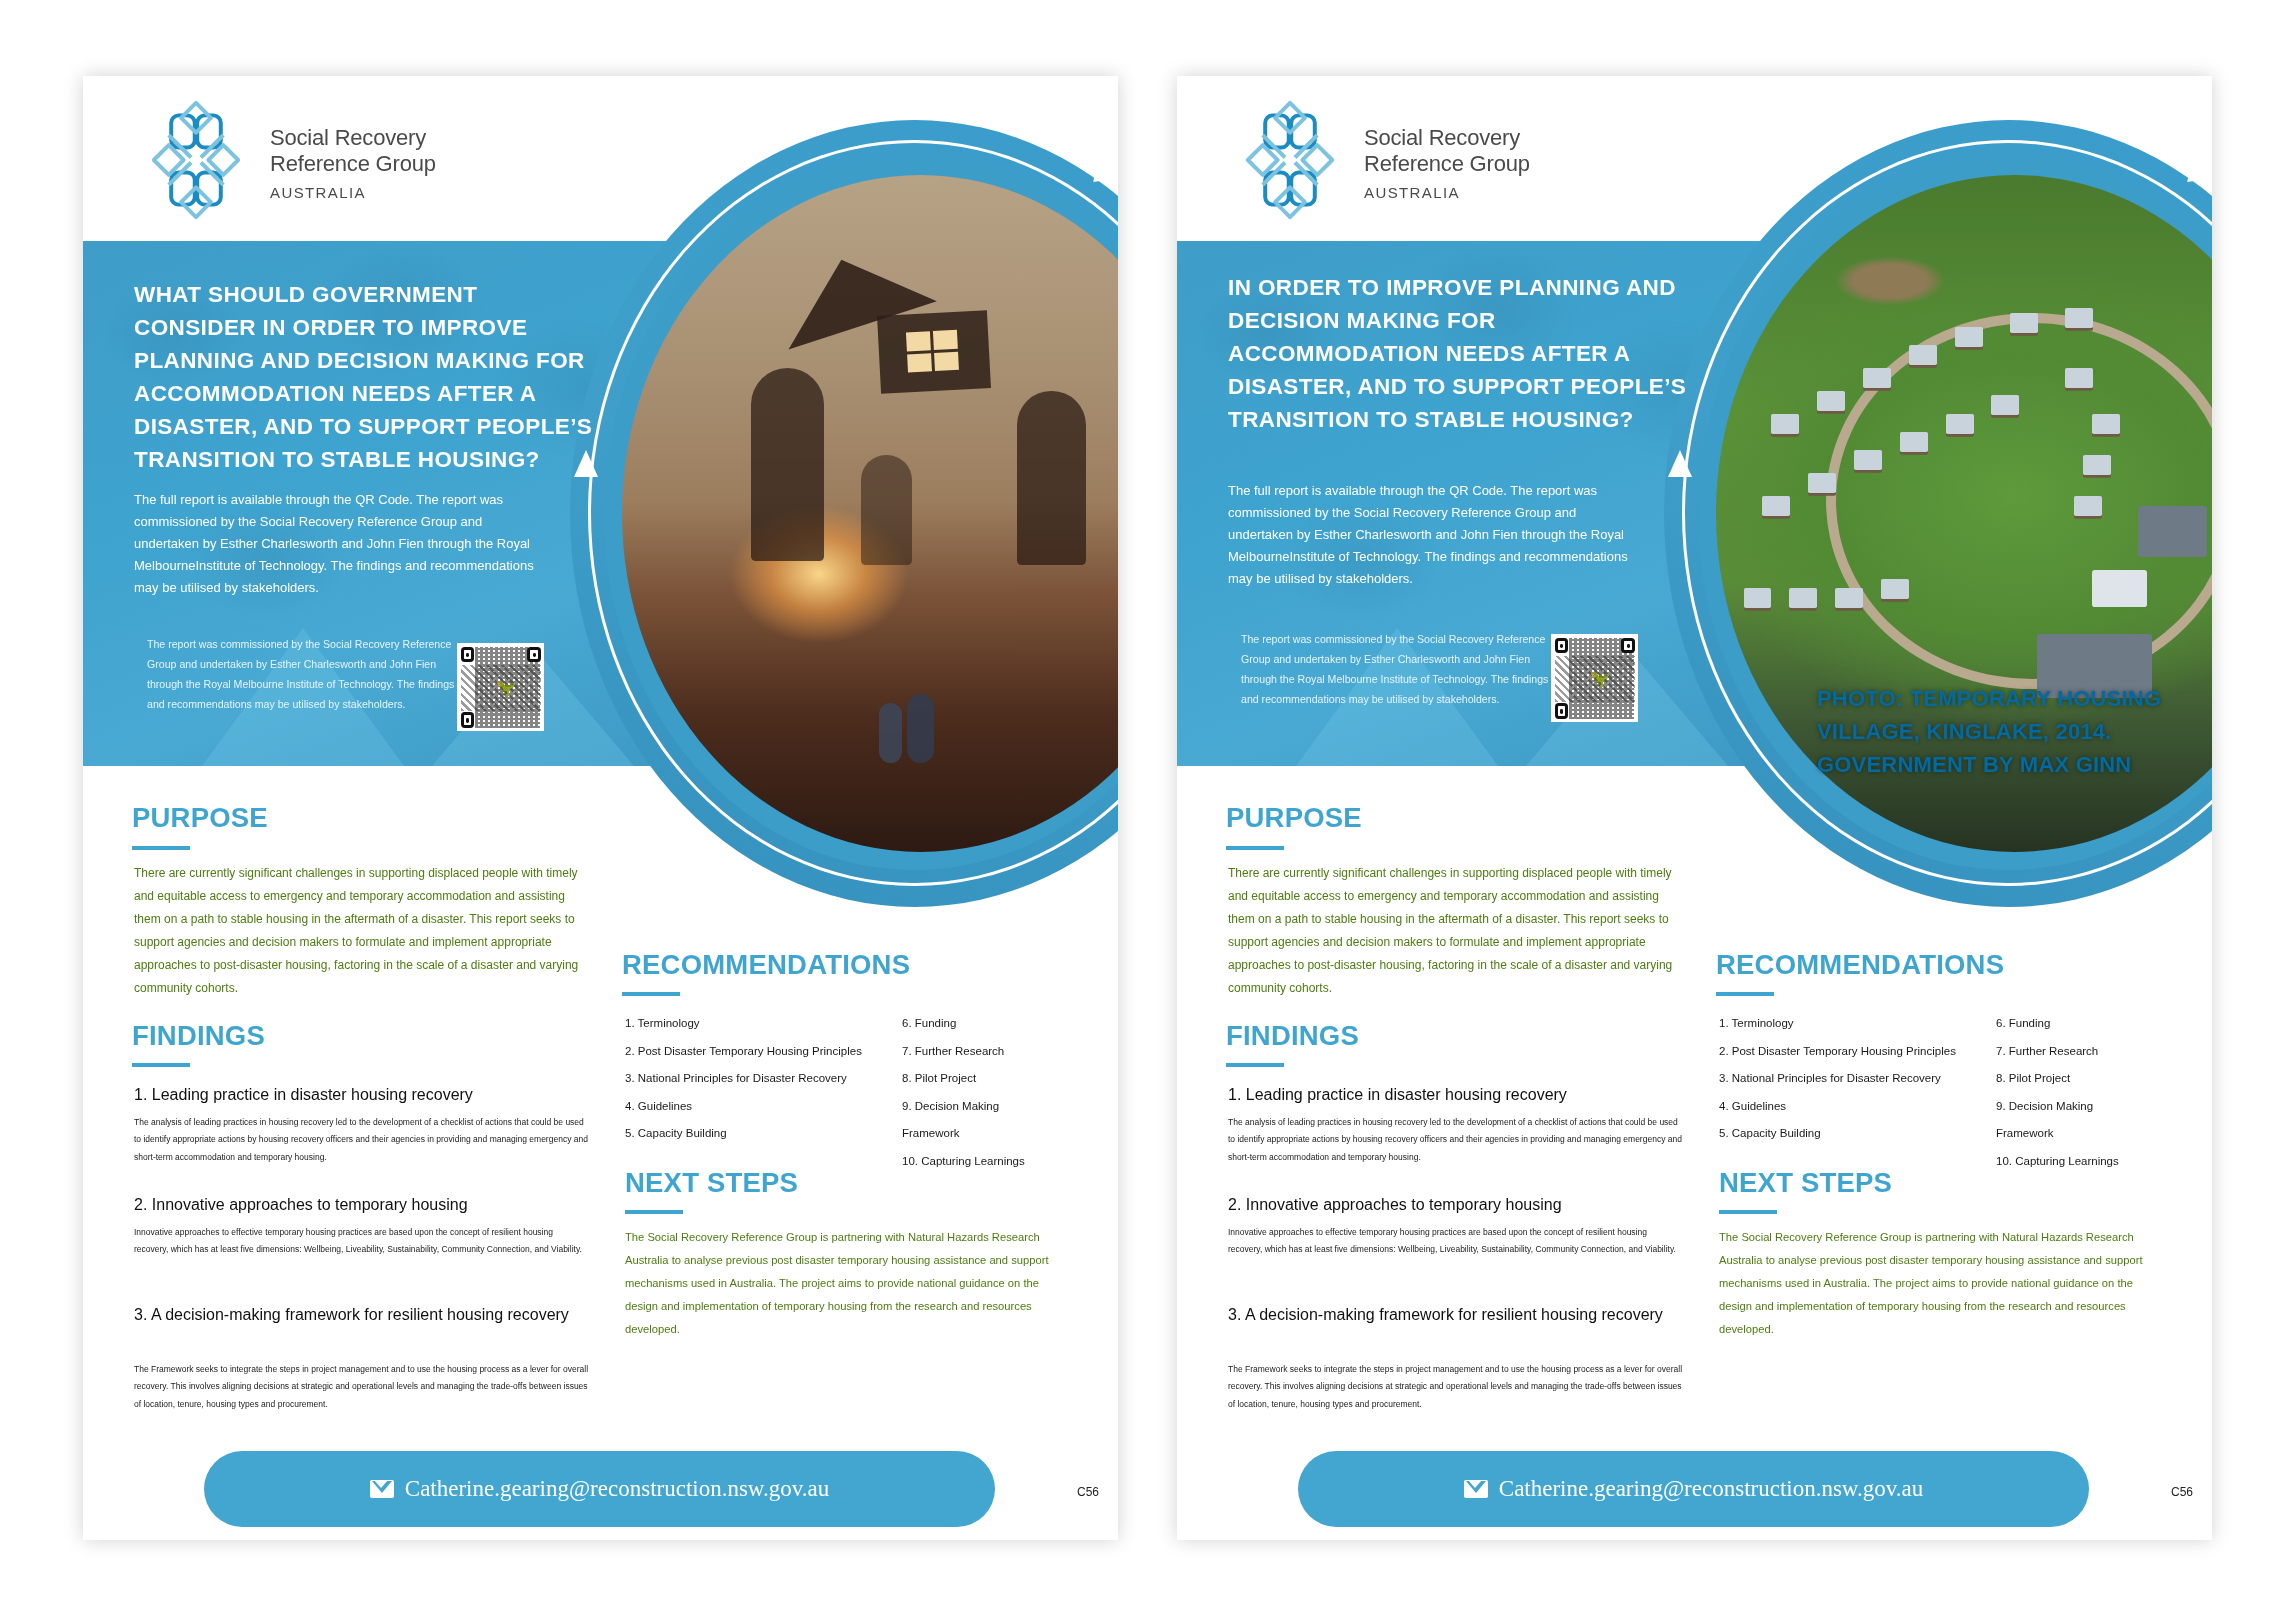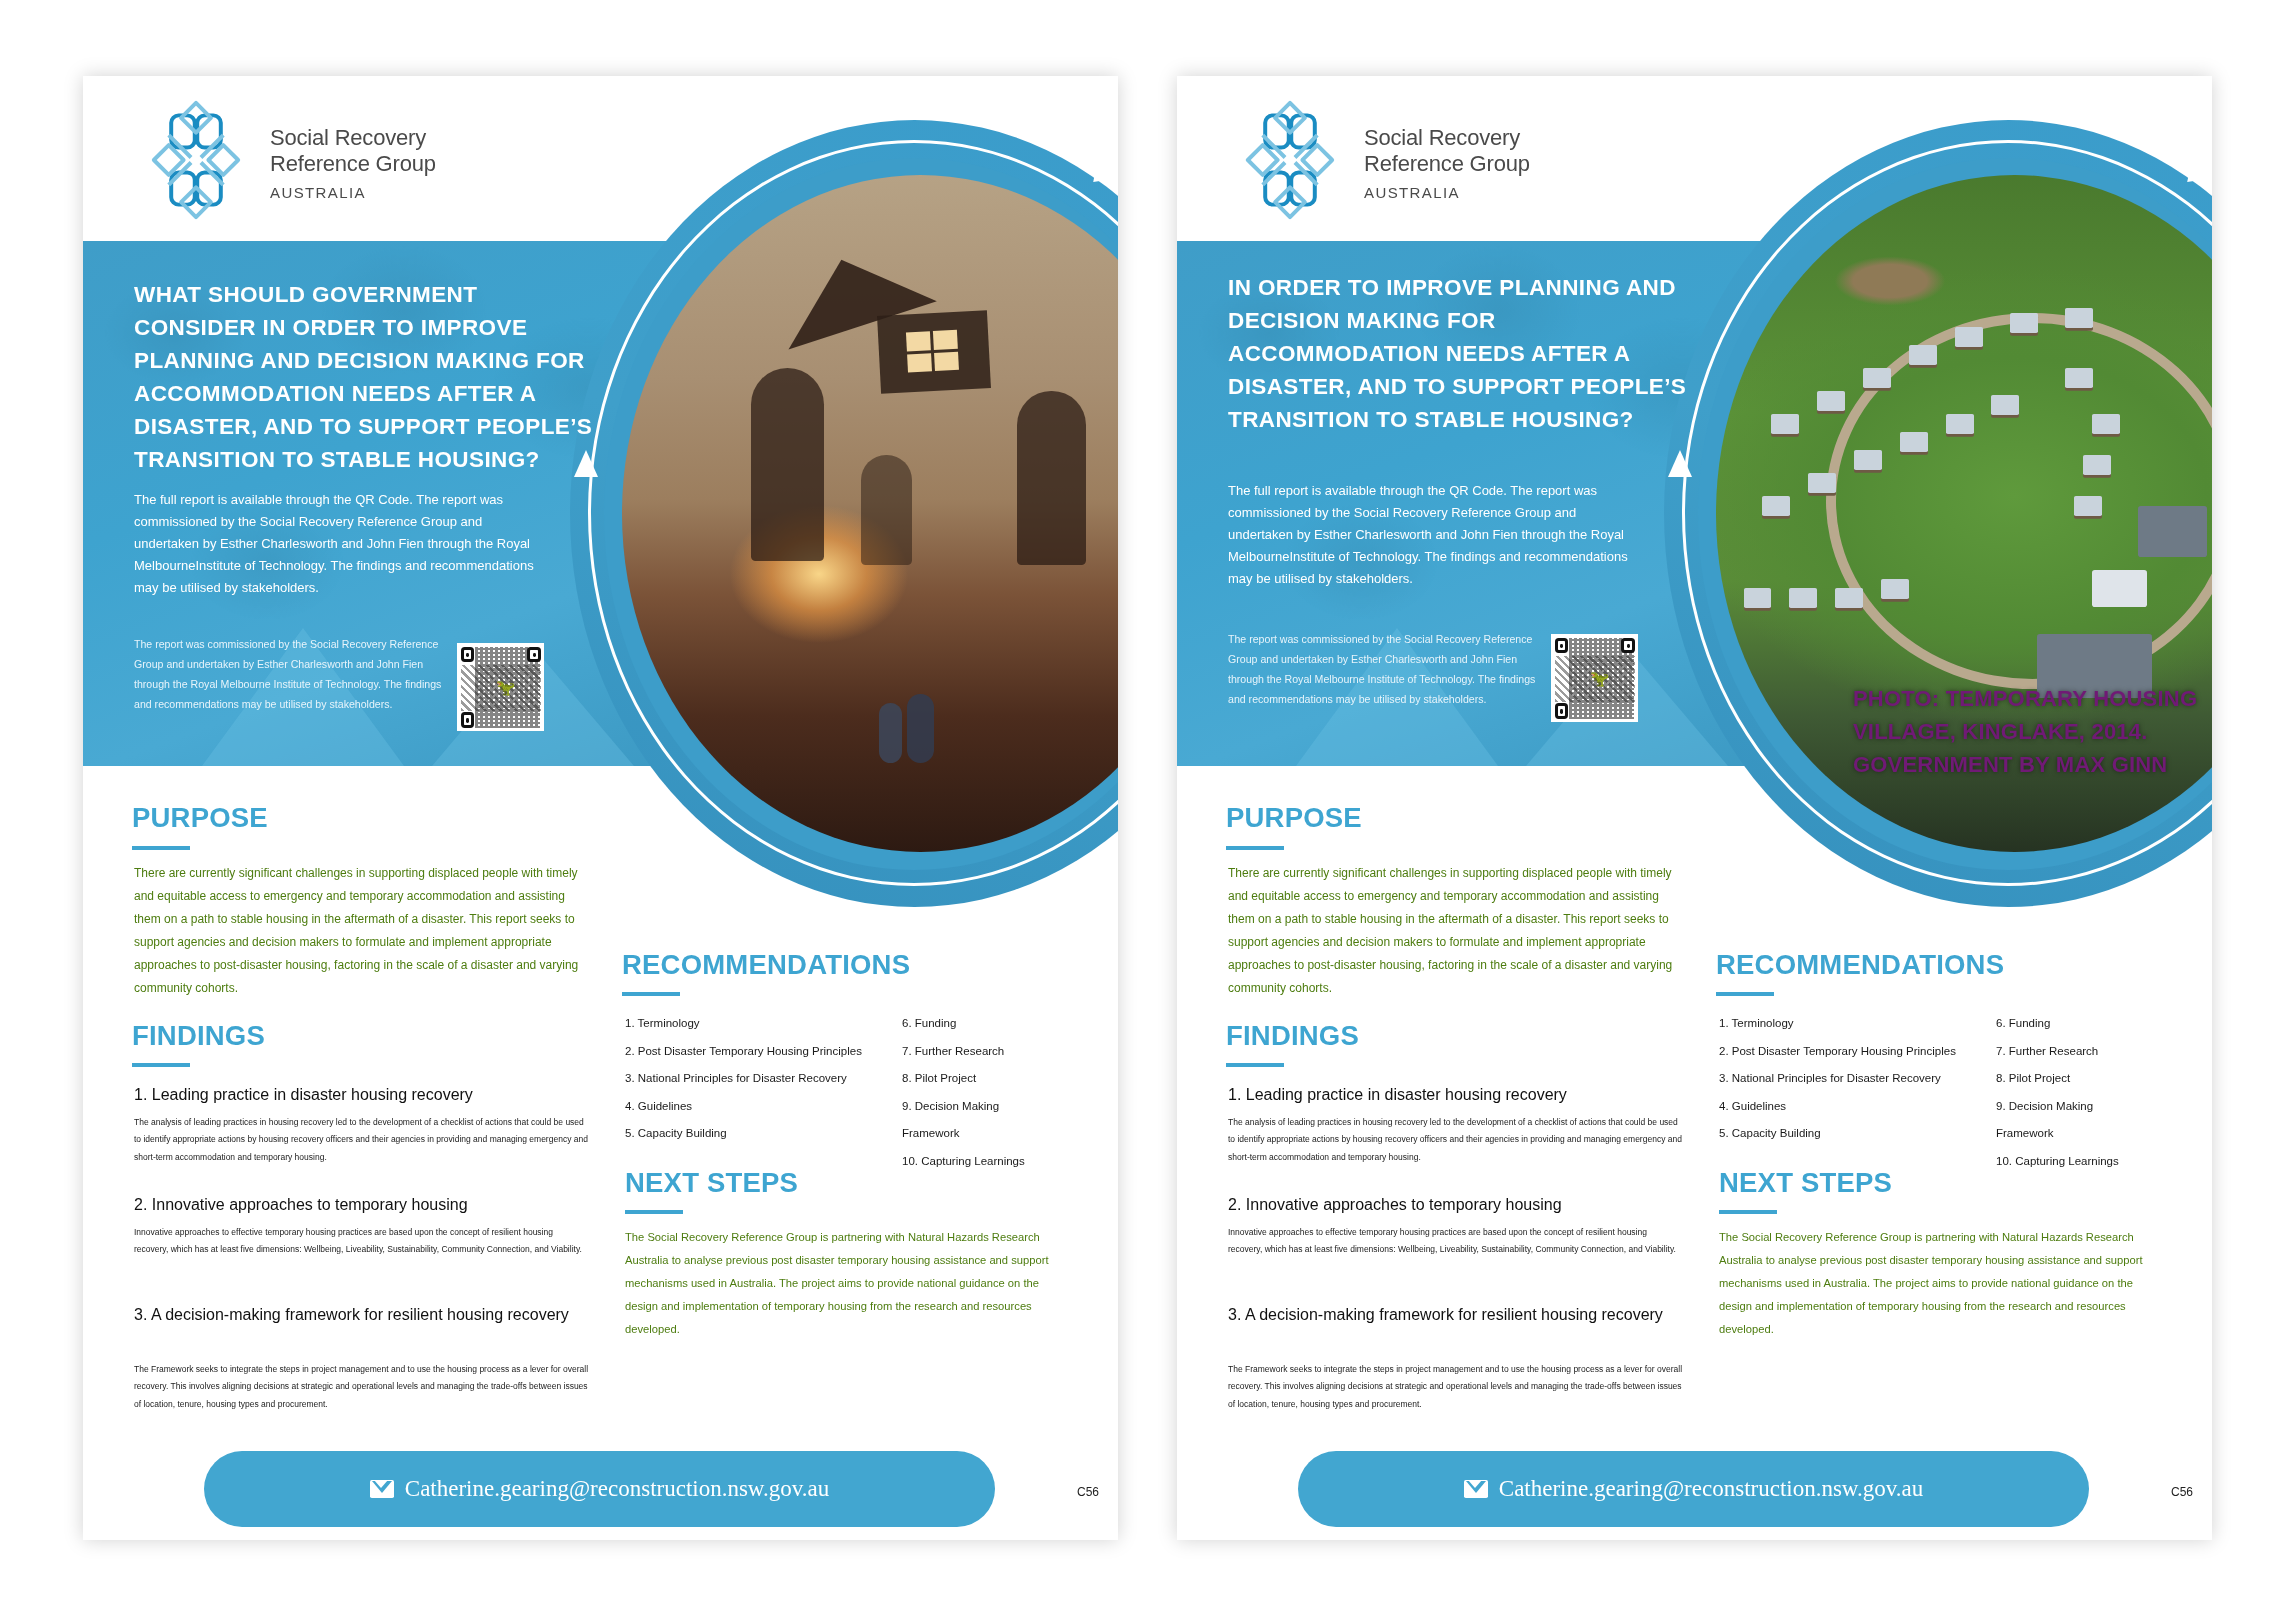--- a/index.html
+++ b/index.html
@@ -83,39 +83,38 @@
 
   .arrow-head { position:absolute; width:0; height:0; }
   .arrow-up {
     border-left:12px solid transparent; border-right:12px solid transparent; border-bottom:27.5px solid #ffffff;
   }
   .arrow-right {
     border-top:10px solid transparent; border-bottom:10px solid transparent; border-left:26px solid #ffffff;
   }
 
   .caption {
-    position:absolute; left:640px; top:606px; width:367px; color:#701a75;
+    position:absolute; left:640px; top:606px; width:367px; color:#0369a1;
     font-weight:bold; font-size:22px; line-height:33px; letter-spacing:0.2px;
     text-shadow:0 0 5.5px rgba(0,0,0,0.5);
-    margin-left:36px;
   }
 
   
   .headline {
     position:absolute; left:51px; top:202px; width:459px; color:#ffffff;
     font-weight:bold; font-size:22.5px; line-height:33px; letter-spacing:0.4px; text-transform:uppercase;
   }
   .page.right .headline { top:195px; width:459px; }
   .intro {
     position:absolute; left:51px; top:413px; width:404px; color:#ffffff;
     font-size:13px; line-height:22px;
   }
   .page.right .intro { top:404px; }
   .intro-small {
-    position:absolute; left:51px; top:558px; width:317px; color:#e7f4fb;
+    position:absolute; left:64px; top:558px; width:317px; color:#e7f4fb;
     font-size:10.6px; line-height:20px;
   }
   .page.right .intro-small { top:553px; }
   .qr {
     position:absolute; left:374px; top:567px; width:87px; height:88px; background:#ffffff;
   }
   .page.right .qr { top:558px; }
   .qr-finder { position:absolute; width:13.8px; height:15.6px; border:3.7px solid #111; border-radius:3.7px; box-sizing:border-box; background:#fff; }
   .qr-finder::after { content:""; position:absolute; left:2.8px; top:3.2px; width:2.8px; height:4.6px; background:#111; border-radius:1.4px; }
   .qr-dots {

